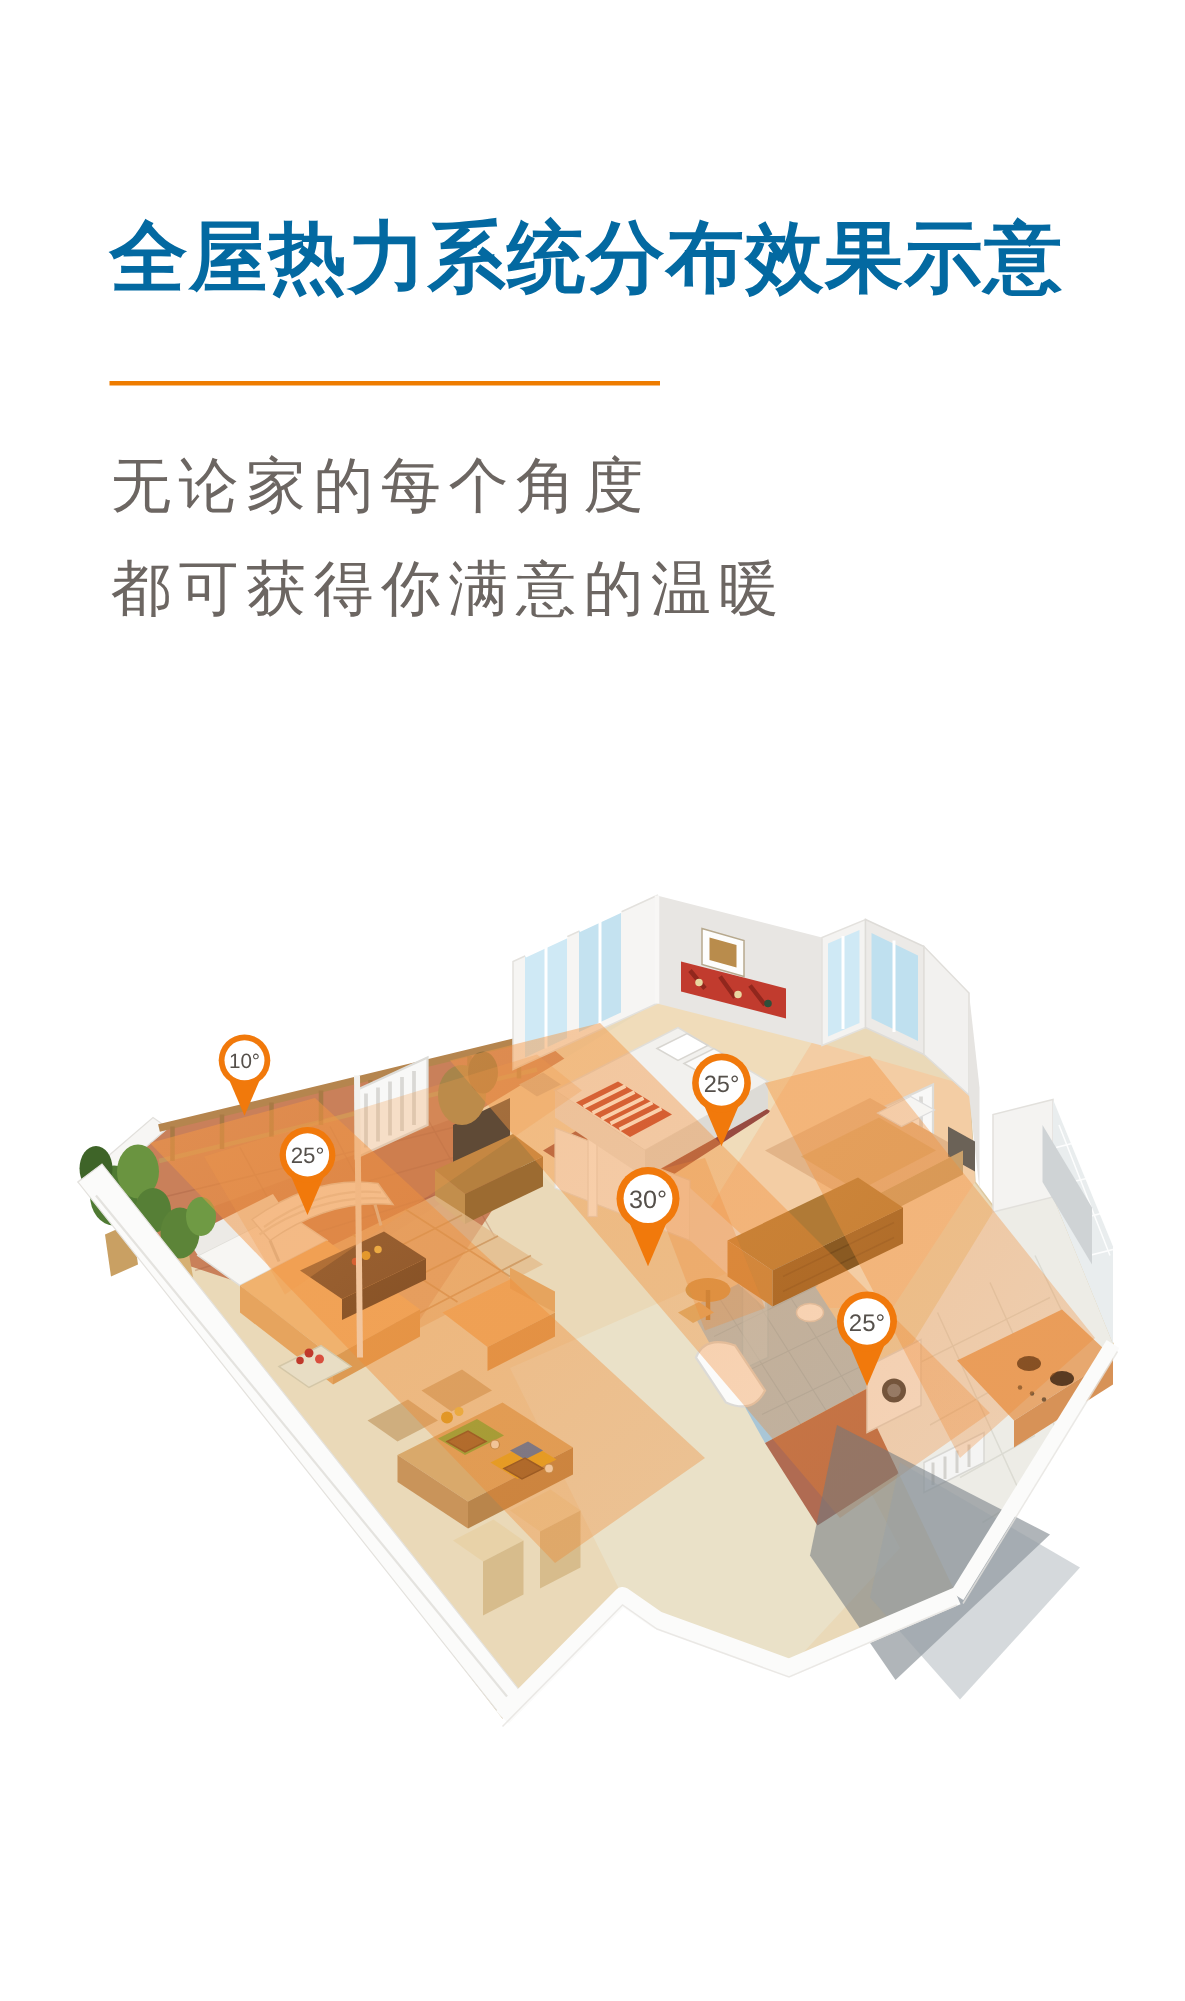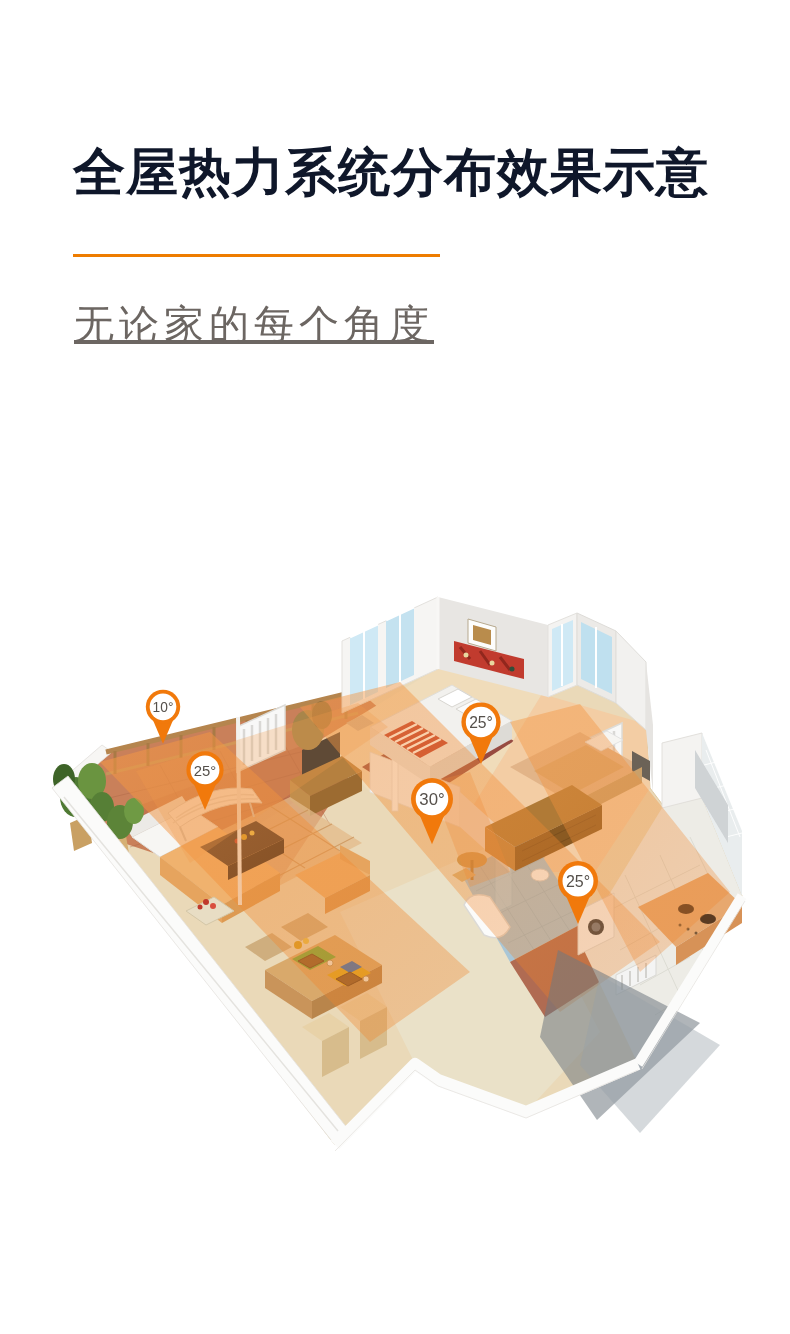--- a/index.html
+++ b/index.html
@@ -1,37 +1,38 @@
 <!DOCTYPE html>
 <html><head>
 <meta charset="utf-8">
 <style>
   html,body{margin:0;padding:0;background:#fff;}
   .page{position:relative;width:790px;height:1334px;background:#ffffff;overflow:hidden;
         font-family:"Liberation Sans","DejaVu Sans",sans-serif;}
   .title{position:absolute;left:73px;top:142px;font-size:52px;line-height:60px;
-         font-weight:900;color:#0f172a;letter-spacing:1px;white-space:nowrap;}
+         font-weight:900;color:#0369a1;letter-spacing:1px;white-space:nowrap;}
   .rule{position:absolute;left:73px;top:254px;width:367px;height:3px;background:#ee7c00;}
   .sub{position:absolute;left:74px;font-size:40px;line-height:46px;font-weight:400;
        color:#6c6662;letter-spacing:5px;white-space:nowrap;}
-  .sub1{top:301px;text-decoration:underline;}
+  .sub1{top:301px;}
   .sub2{top:370px;}
   .art{position:absolute;left:40px;top:575px;width:720px;height:585px;}
   .pin{position:absolute;width:44px;height:68px;transform:translate(-22px,-21px);text-align:center;}
   .pin svg{display:block;overflow:visible;}
   .pin text{font-family:"Liberation Sans","DejaVu Sans",sans-serif;}
 </style>
 </head>
 <body>
 
 <div class="page">
 
   <div class="title">全屋热力系统分布效果示意</div>
   <div class="rule"></div>
   <div class="sub sub1">无论家的每个角度</div>
+  <div class="sub sub2">都可获得你满意的温暖</div>
 
   <svg class="art" viewBox="0 0 720 585">
     <defs>
       <linearGradient id="beam" x1="0" y1="0" x2="1" y2="1">
         <stop offset="0" stop-color="#f49a48" stop-opacity="0.55"></stop>
         <stop offset="1" stop-color="#ee7d20" stop-opacity="0.30"></stop>
       </linearGradient>
     </defs>
 
     <g>

